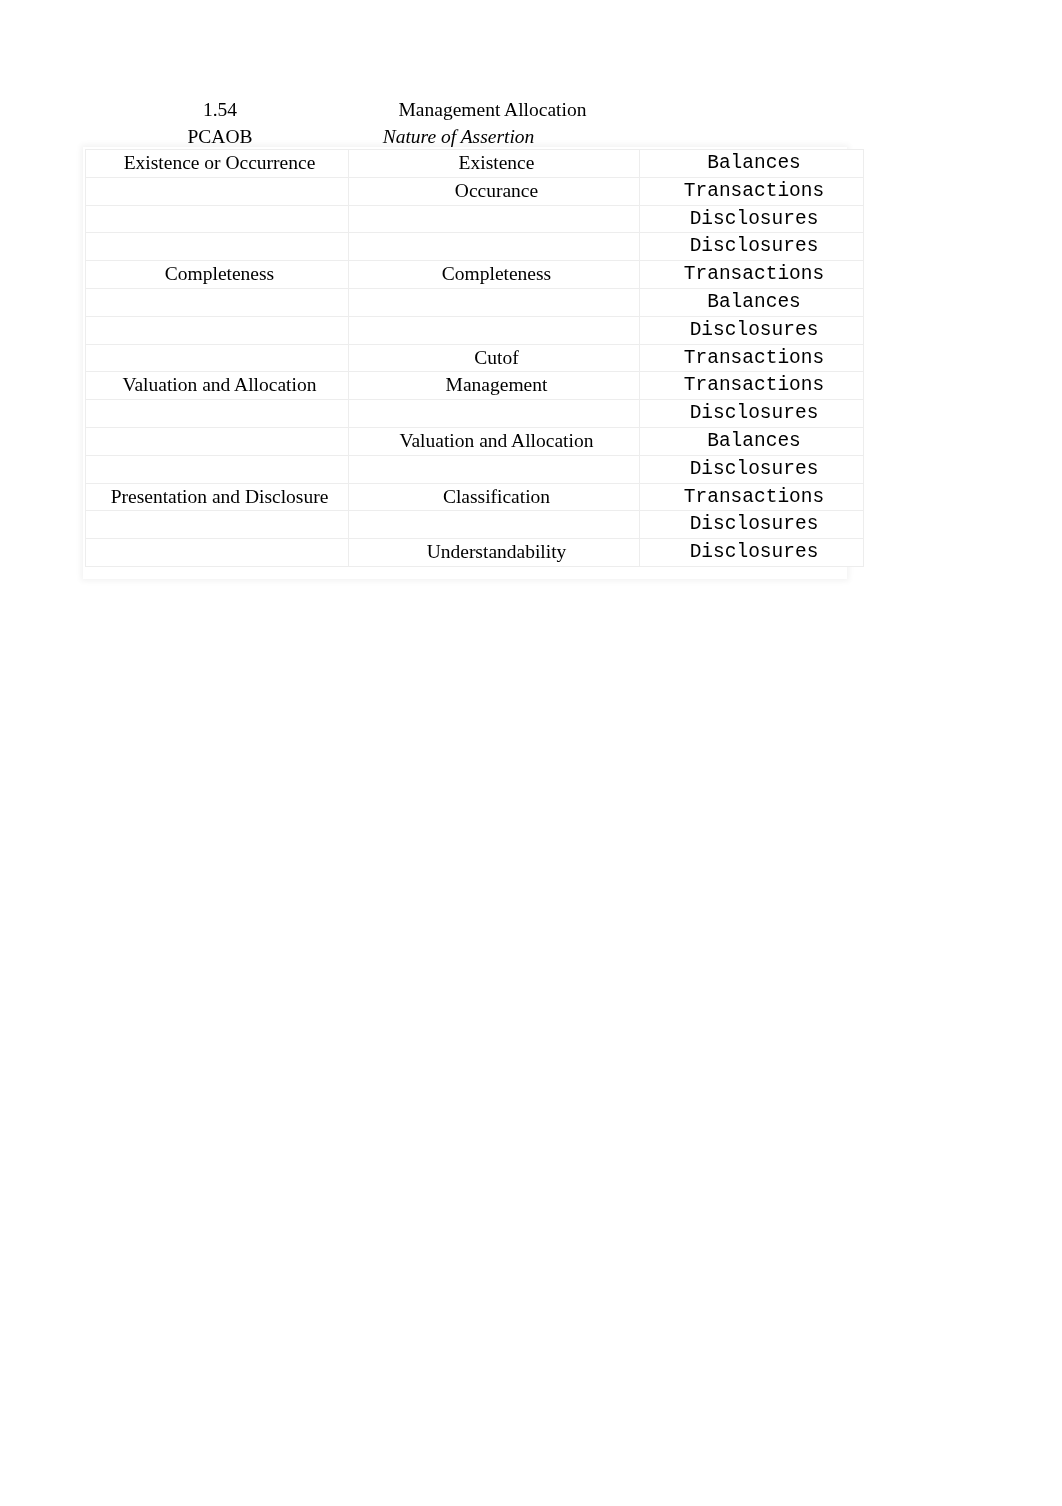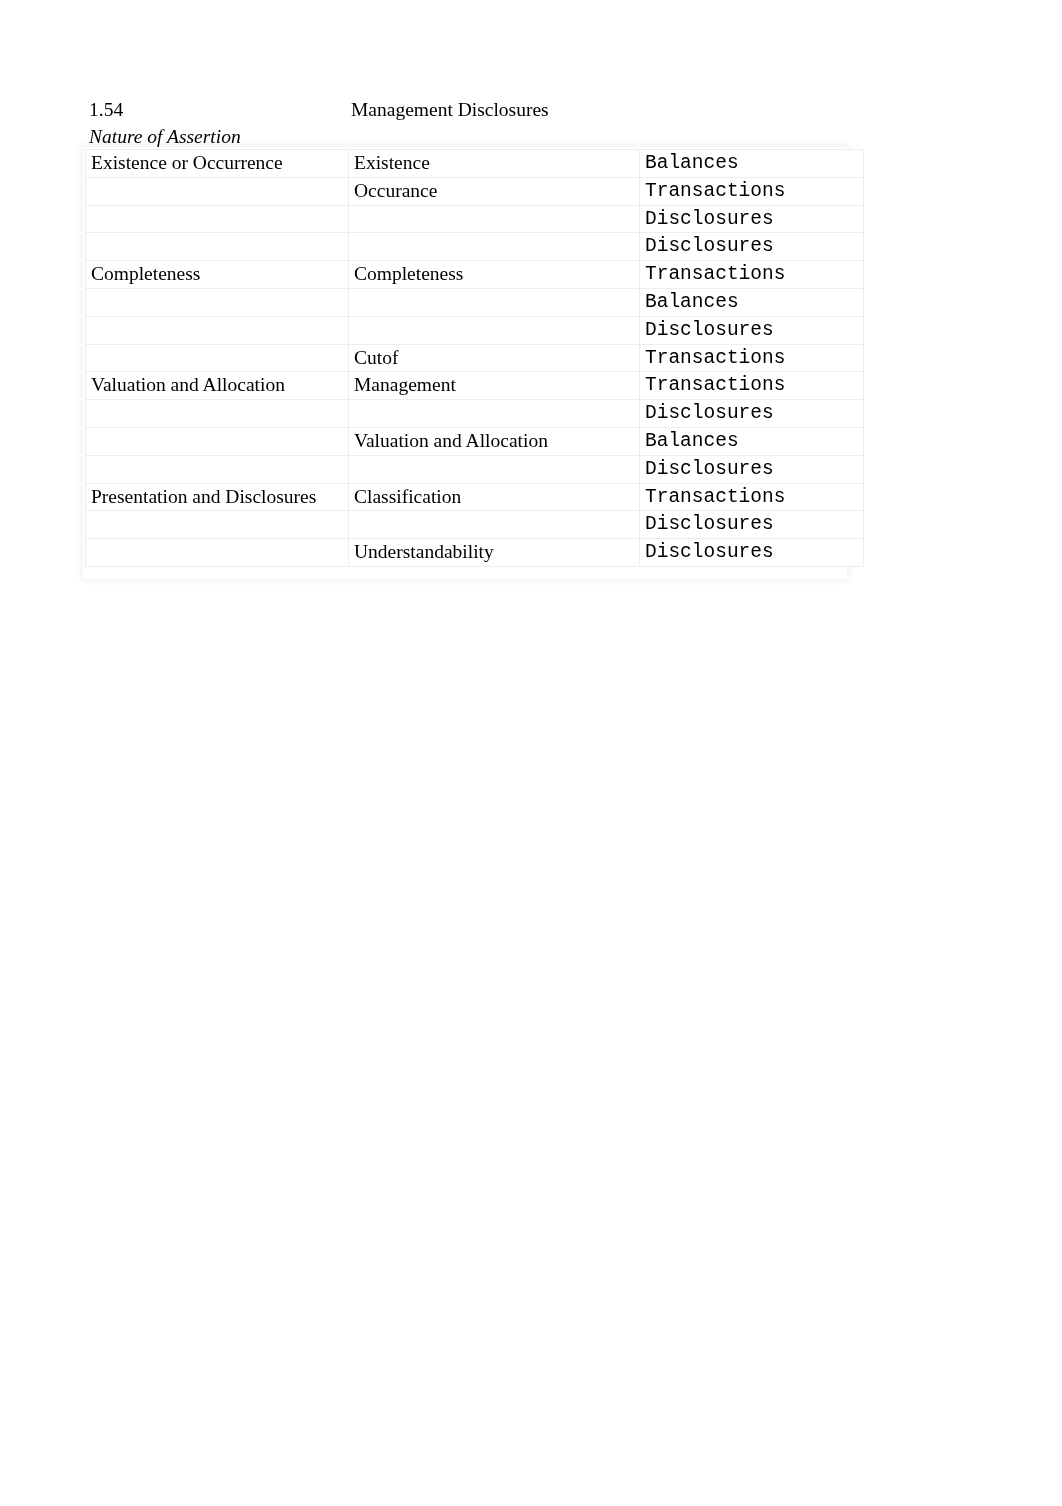--- a/index.html
+++ b/index.html
@@ -17,20 +17,21 @@
     -webkit-font-smoothing: antialiased;
   }
 
   .page {
     position: absolute;
     left: 0;
     top: 0;
     width: 1062px;
     height: 1062px;
     overflow: hidden;
+    text-align: center;
   }
 
   
   .doc-head {
     position: absolute;
     left: 89px;
     top: 96px;
     width: 760px;
   }
   .head-row {
@@ -82,24 +83,25 @@
   }
 </style>
 </head>
 <body>
 
 <div class="page">
 
   <div class="doc-head">
     <div class="head-row">
       <span class="col-a">1.54</span>
-      <span class="col-b">Management Disclosures</span>
+      <span class="col-b">Management Allocation</span>
       <span class="col-c"></span>
     </div>
     <div class="head-row">
+      <span class="col-a">PCAOB</span>
       <span class="col-c">Nature of Assertion</span>
     </div>
   </div>
 
   <div class="table-shade"></div>
 
   <table class="assert-table">
     <tbody>
         <tr>
           <td class="c1">Existence or Occurrence</td>
@@ -155,21 +157,21 @@
           <td class="c1 blank">&nbsp;</td>
           <td class="c2">Valuation and Allocation</td>
           <td class="c3">Balances</td>
         </tr>
         <tr>
           <td class="c1 blank">&nbsp;</td>
           <td class="c2 blank">&nbsp;</td>
           <td class="c3">Disclosures</td>
         </tr>
         <tr>
-          <td class="c1">Presentation and Disclosures</td>
+          <td class="c1">Presentation and Disclosure</td>
           <td class="c2">Classification</td>
           <td class="c3">Transactions</td>
         </tr>
         <tr>
           <td class="c1 blank">&nbsp;</td>
           <td class="c2 blank">&nbsp;</td>
           <td class="c3">Disclosures</td>
         </tr>
         <tr>
           <td class="c1 blank">&nbsp;</td>

